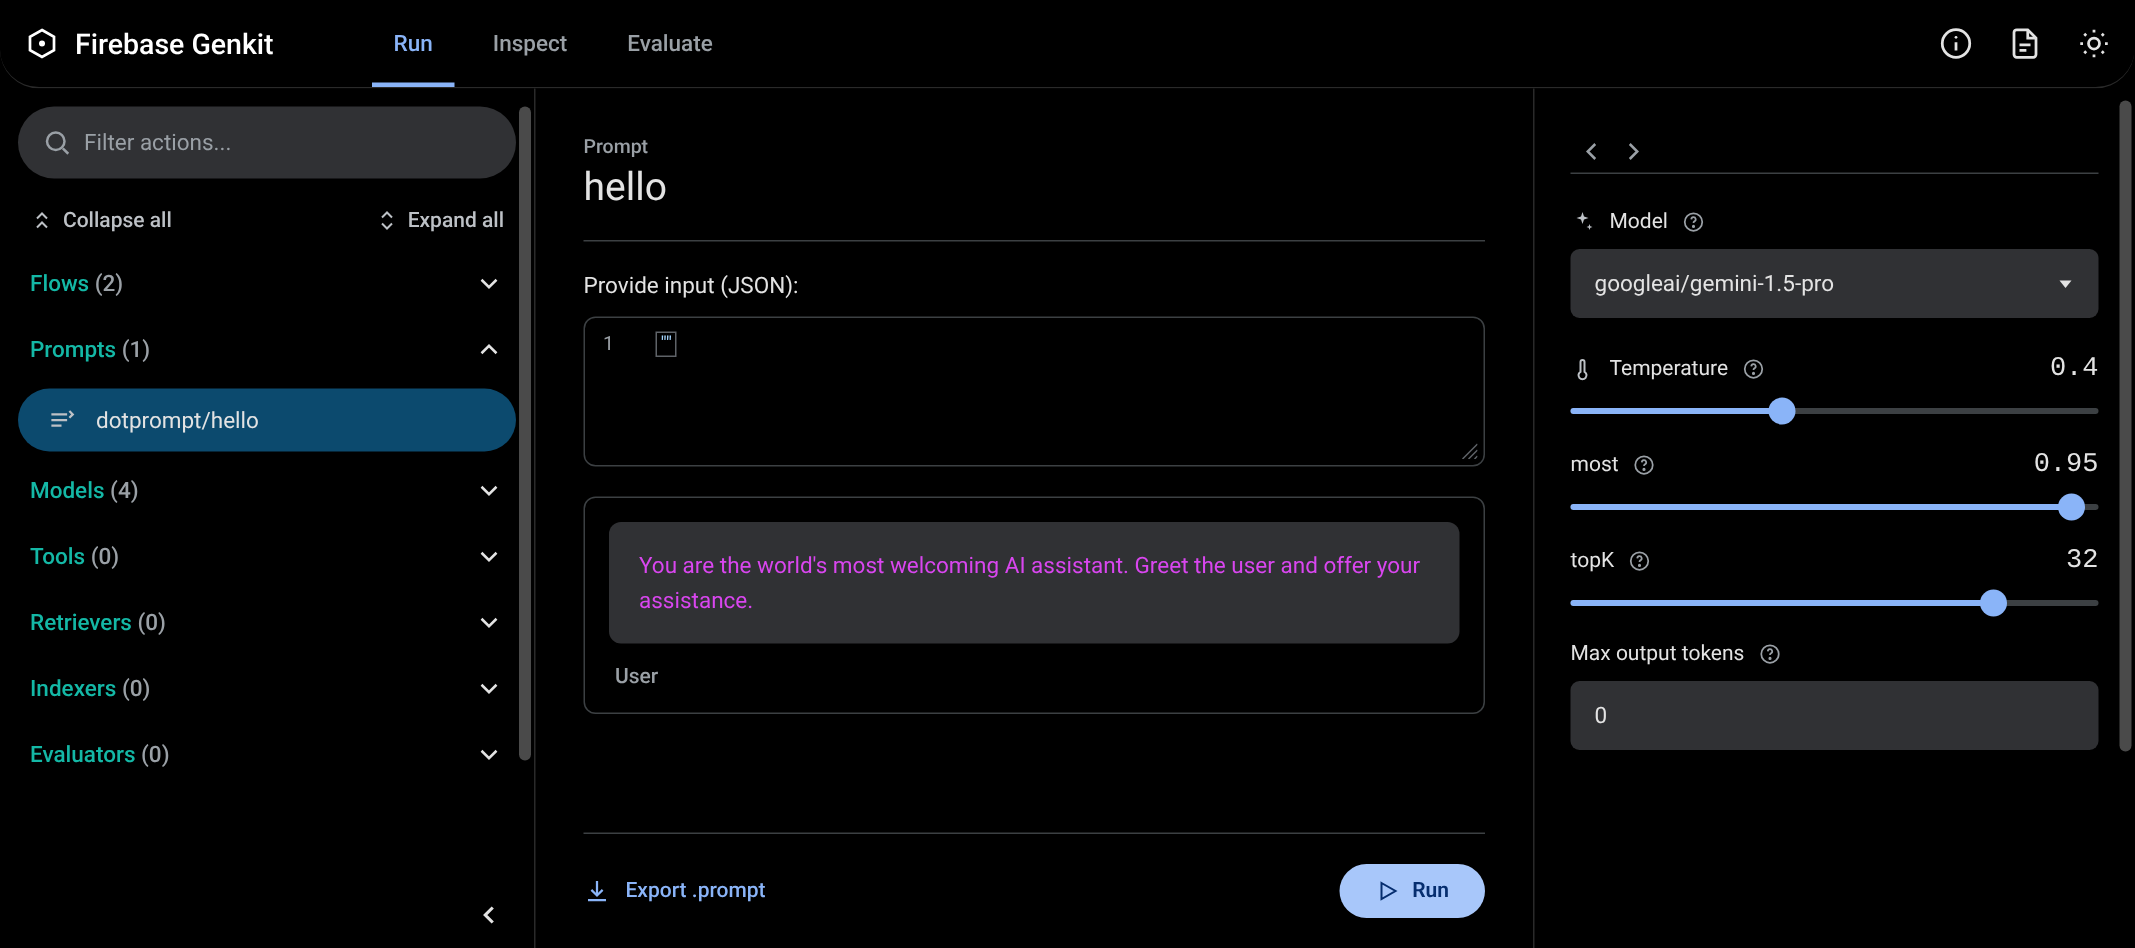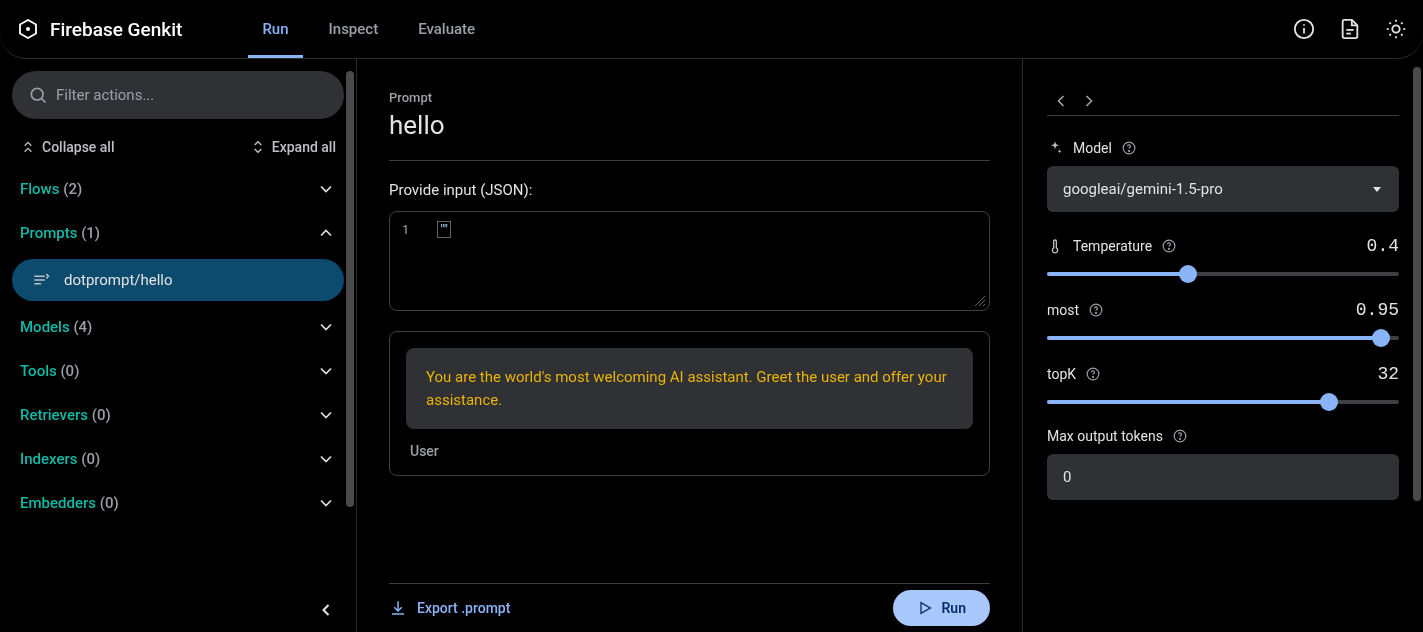--- a/index.html
+++ b/index.html
@@ -242,35 +242,35 @@
     }
     .msg-card {
       border: 1px solid #3c4043;
       border-radius: 8px;
       padding: 16px;
     }
     .msg-bubble {
       background: #303134;
       border-radius: 8px;
       padding: 18px 20px;
-      color: #eab308;
+      color: #d946ef;
       font-size: 15px;
       line-height: 1.5;
       margin-bottom: 14px;
     }
     .msg-role {
       color: #9aa0a6;
       font-size: 14px;
       font-weight: 500;
       padding-left: 4px;
     }
     .main-footer {
       margin-top: auto;
       border-top: 1px solid #3c4043;
-      padding: 6px 0;
+      padding: 20px 0;
       display: flex;
       align-items: center;
       justify-content: space-between;
     }
     .export-btn {
       display: flex;
       align-items: center;
       gap: 10px;
       color: #8ab4f8;
       font-size: 14px;
@@ -558,21 +558,21 @@
         </div>
         <div class="cat">
           <span><span class="label">Indexers</span> <span class="count">(0)</span></span>
           <span class="chev">
               <svg width="20" height="20" viewBox="0 0 24 24" fill="none" stroke="currentColor" stroke-width="2">
                 <polyline points="6 9 12 15 18 9"></polyline>
               </svg>
             </span>
         </div>
         <div class="cat">
-          <span><span class="label">Embedders</span> <span class="count">(0)</span></span>
+          <span><span class="label">Evaluators</span> <span class="count">(0)</span></span>
           <span class="chev">
               <svg width="20" height="20" viewBox="0 0 24 24" fill="none" stroke="currentColor" stroke-width="2">
                 <polyline points="6 9 12 15 18 9"></polyline>
               </svg>
             </span>
         </div>
       </div>
       <div class="sidebar-scroll-track">
         <div class="sidebar-scroll-thumb"></div>
       </div>

